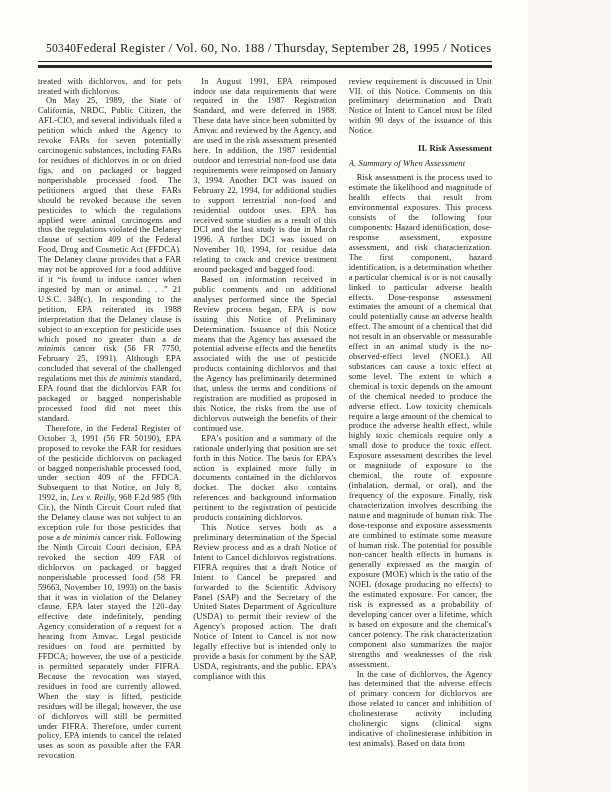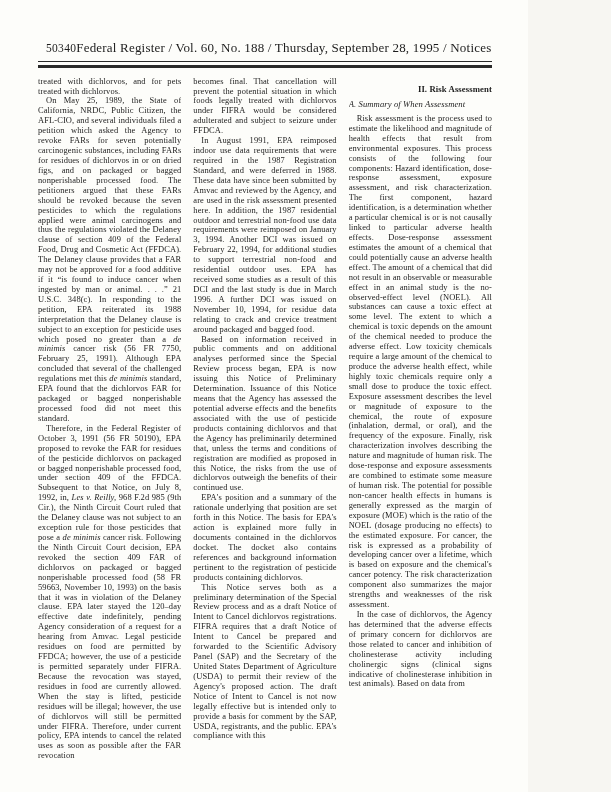--- a/index.html
+++ b/index.html
@@ -88,27 +88,27 @@
   <div class="rule-thin"></div>
   <div class="rule-thick"></div>
 
   <div class="columns">
     <div class="col">
         <p><span>treated with dichlorvos, and for pets treated with dichlorvos.</span></p>
         <p class="indent"><span>On May 25, 1989, the State of California, NRDC, Public Citizen, the AFL-CIO, and several individuals filed a petition which asked the Agency to revoke FARs for seven potentially carcinogenic substances, including FARs for residues of dichlorvos in or on dried figs, and on packaged or bagged nonperishable processed food. The petitioners argued that these FARs should be revoked because the seven pesticides to which the regulations applied were animal carcinogens and thus the regulations violated the Delaney clause of section 409 of the Federal Food, Drug and Cosmetic Act (FFDCA). The Delaney clause provides that a FAR may not be approved for a food additive if it “is found to induce cancer when ingested by man or animal. . . .” 21 U.S.C. 348(c). In responding to the petition, EPA reiterated its 1988 interpretation that the Delaney clause is subject to an exception for pesticide uses which posed no greater than a </span><span class="it">de minimis</span><span> cancer risk (56 FR 7750, February 25, 1991). Although EPA concluded that several of the challenged regulations met this </span><span class="it">de minimis</span><span> standard, EPA found that the dichlorvos FAR for packaged or bagged nonperishable processed food did not meet this standard.</span></p>
         <p class="indent"><span>Therefore, in the Federal Register of October 3, 1991 (56 FR 50190), EPA proposed to revoke the FAR for residues of the pesticide dichlorvos on packaged or bagged nonperishable processed food, under section 409 of the FFDCA. Subsequent to that Notice, on July 8, 1992, in, </span><span class="it">Les v. Reilly,</span><span> 968 F.2d 985 (9th Cir.), the Ninth Circuit Court ruled that the Delaney clause was not subject to an exception rule for those pesticides that pose a </span><span class="it">de minimis</span><span> cancer risk. Following the Ninth Circuit Court decision, EPA revoked the section 409 FAR of dichlorvos on packaged or bagged nonperishable processed food (58 FR 59663, November 10, 1993) on the basis that it was in violation of the Delaney clause. EPA later stayed the 120–day effective date indefinitely, pending Agency consideration of a request for a hearing from Amvac. Legal pesticide residues on food are permitted by FFDCA; however, the use of a pesticide is permitted separately under FIFRA. Because the revocation was stayed, residues in food are currently allowed. When the stay is lifted, pesticide residues will be illegal; however, the use of dichlorvos will still be permitted under FIFRA. Therefore, under current policy, EPA intends to cancel the related uses as soon as possible after the FAR revocation</span></p>
       </div>
     <div class="col">
-        <p><span>becomes final. That cancellation will prevent the potential situation in which foods legally treated with dichlorvos under FIFRA would be considered adulterated and subject to seizure under FFDCA.</span></p>
         <p class="indent"><span>In August 1991, EPA reimposed indoor use data requirements that were required in the 1987 Registration Standard, and were deferred in 1988. These data have since been submitted by Amvac and reviewed by the Agency, and are used in the risk assessment presented here. In addition, the 1987 residential outdoor and terrestrial non-food use data requirements were reimposed on January 3, 1994. Another DCI was issued on February 22, 1994, for additional studies to support terrestrial non-food and residential outdoor uses. EPA has received some studies as a result of this DCI and the last study is due in March 1996. A further DCI was issued on November 10, 1994, for residue data relating to crack and crevice treatment around packaged and bagged food.</span></p>
         <p class="indent"><span>Based on information received in public comments and on additional analyses performed since the Special Review process began, EPA is now issuing this Notice of Preliminary Determination. Issuance of this Notice means that the Agency has assessed the potential adverse effects and the benefits associated with the use of pesticide products containing dichlorvos and that the Agency has preliminarily determined that, unless the terms and conditions of registration are modified as proposed in this Notice, the risks from the use of dichlorvos outweigh the benefits of their continued use.</span></p>
         <p class="indent"><span>EPA's position and a summary of the rationale underlying that position are set forth in this Notice. The basis for EPA's action is explained more fully in documents contained in the dichlorvos docket. The docket also contains references and background information pertinent to the registration of pesticide products containing dichlorvos.</span></p>
         <p class="indent"><span>This Notice serves both as a preliminary determination of the Special Review process and as a draft Notice of Intent to Cancel dichlorvos registrations. FIFRA requires that a draft Notice of Intent to Cancel be prepared and forwarded to the Scientific Advisory Panel (SAP) and the Secretary of the United States Department of Agriculture (USDA) to permit their review of the Agency's proposed action. The draft Notice of Intent to Cancel is not now legally effective but is intended only to provide a basis for comment by the SAP, USDA, registrants, and the public. EPA's compliance with this</span></p>
       </div>
     <div class="col">
+        <p><span>review requirement is discussed in Unit VII. of this Notice. Comments on this preliminary determination and Draft Notice of Intent to Cancel must be filed within 90 days of the issuance of this Notice.</span></p>
         <div class="section-heading">II. Risk Assessment</div>
         <div class="subsection-heading">A. Summary of When Assessment</div>
         <p class="indent"><span>Risk assessment is the process used to estimate the likelihood and magnitude of health effects that result from environmental exposures. This process consists of the following four components: Hazard identification, dose-response assessment, exposure assessment, and risk characterization. The first component, hazard identification, is a determination whether a particular chemical is or is not causally linked to particular adverse health effects. Dose-response assessment estimates the amount of a chemical that could potentially cause an adverse health effect. The amount of a chemical that did not result in an observable or measurable effect in an animal study is the no-observed-effect level (NOEL). All substances can cause a toxic effect at some level. The extent to which a chemical is toxic depends on the amount of the chemical needed to produce the adverse effect. Low toxicity chemicals require a large amount of the chemical to produce the adverse health effect, while highly toxic chemicals require only a small dose to produce the toxic effect. Exposure assessment describes the level or magnitude of exposure to the chemical, the route of exposure (inhalation, dermal, or oral), and the frequency of the exposure. Finally, risk characterization involves describing the nature and magnitude of human risk. The dose-response and exposure assessments are combined to estimate some measure of human risk. The potential for possible non-cancer health effects in humans is generally expressed as the margin of exposure (MOE) which is the ratio of the NOEL (dosage producing no effects) to the estimated exposure. For cancer, the risk is expressed as a probability of developing cancer over a lifetime, which is based on exposure and the chemical's cancer potency. The risk characterization component also summarizes the major strengths and weaknesses of the risk assessment.</span></p>
         <p class="indent"><span>In the case of dichlorvos, the Agency has determined that the adverse effects of primary concern for dichlorvos are those related to cancer and inhibition of cholinesterase activity including cholinergic signs (clinical signs indicative of cholinesterase inhibition in test animals). Based on data from</span></p>
       </div>
   </div>
 
 </div>
 
 </body></html>

